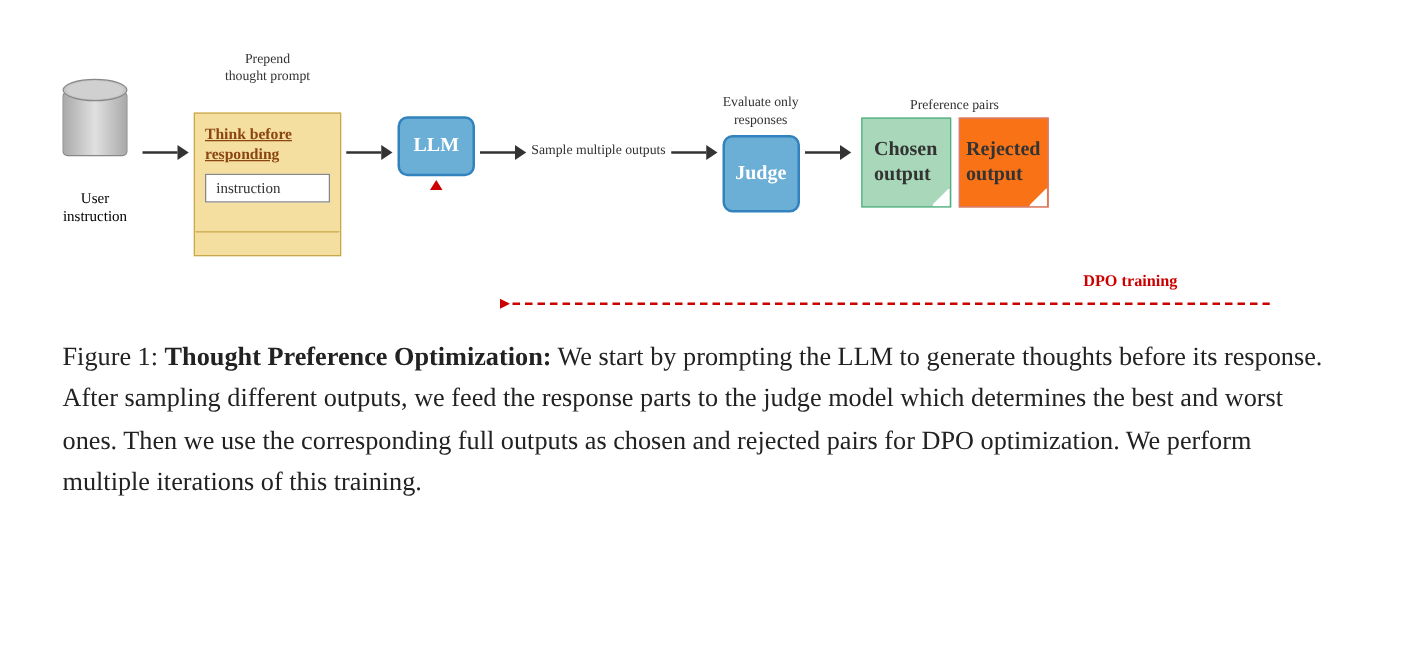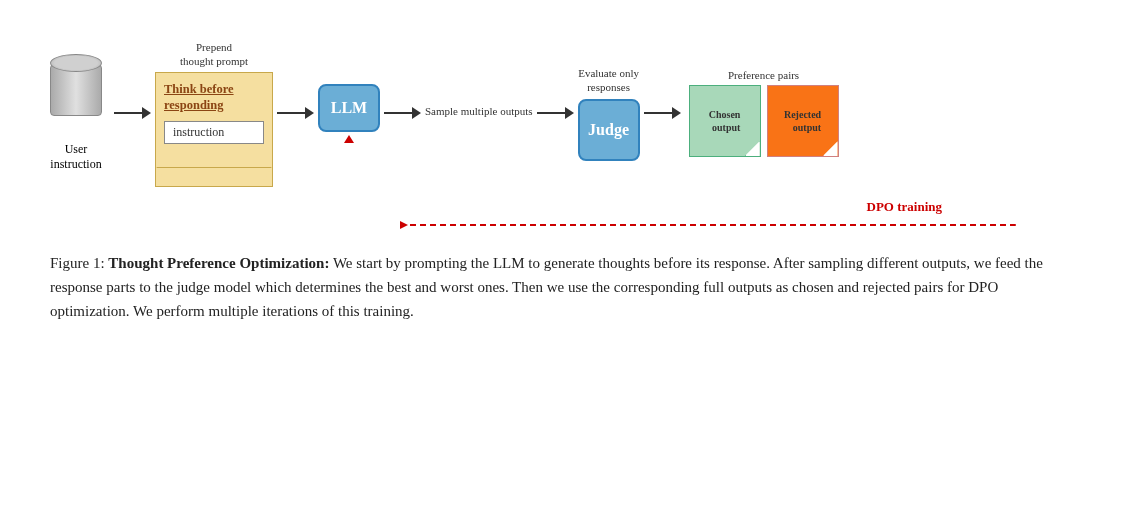--- a/index.html
+++ b/index.html
@@ -232,24 +232,24 @@
     .pref-boxes {
       display: flex;
       gap: 6px;
     }
     .pref-box {
       width: 72px;
       height: 72px;
       display: flex;
       align-items: center;
       justify-content: center;
-      font-size: 10px;
+      font-size: 16px;
       font-weight: bold;
       color: #333;
-      text-align: right;
+      text-align: left;
       position: relative;
       border: 1.5px solid;
       padding: 6px;
       line-height: 1.3;
     }
     .pref-box.chosen {
       background: #a8d8b9;
       border-color: #4caf7d;
     }
     .pref-box.rejected {
@@ -271,34 +271,34 @@
       border-top: 1.5px solid #4caf7d;
       border-left: 1.5px solid #4caf7d;
     }
     .pref-box.rejected::after {
       border-top: 1.5px solid #d08080;
       border-left: 1.5px solid #d08080;
     }
 
     .caption-area {
       padding: 14px 10px 10px 10px;
-      font-size: 15px;
+      font-size: 21px;
       line-height: 1.6;
       color: #222;
       max-width: 1060px;
     }
     .caption-area strong {
       font-weight: bold;
     }
 
     .prepend-label {
       font-size: 11px;
       text-align: center;
       color: #333;
-      margin-bottom: 3px;
+      margin-bottom: 21px;
       line-height: 1.3;
     }
 
   </style>
 </head>
 <body>
 
 <div style="position: relative;">
 
   <div class="diagram-area" style="padding-bottom: 50px;">

